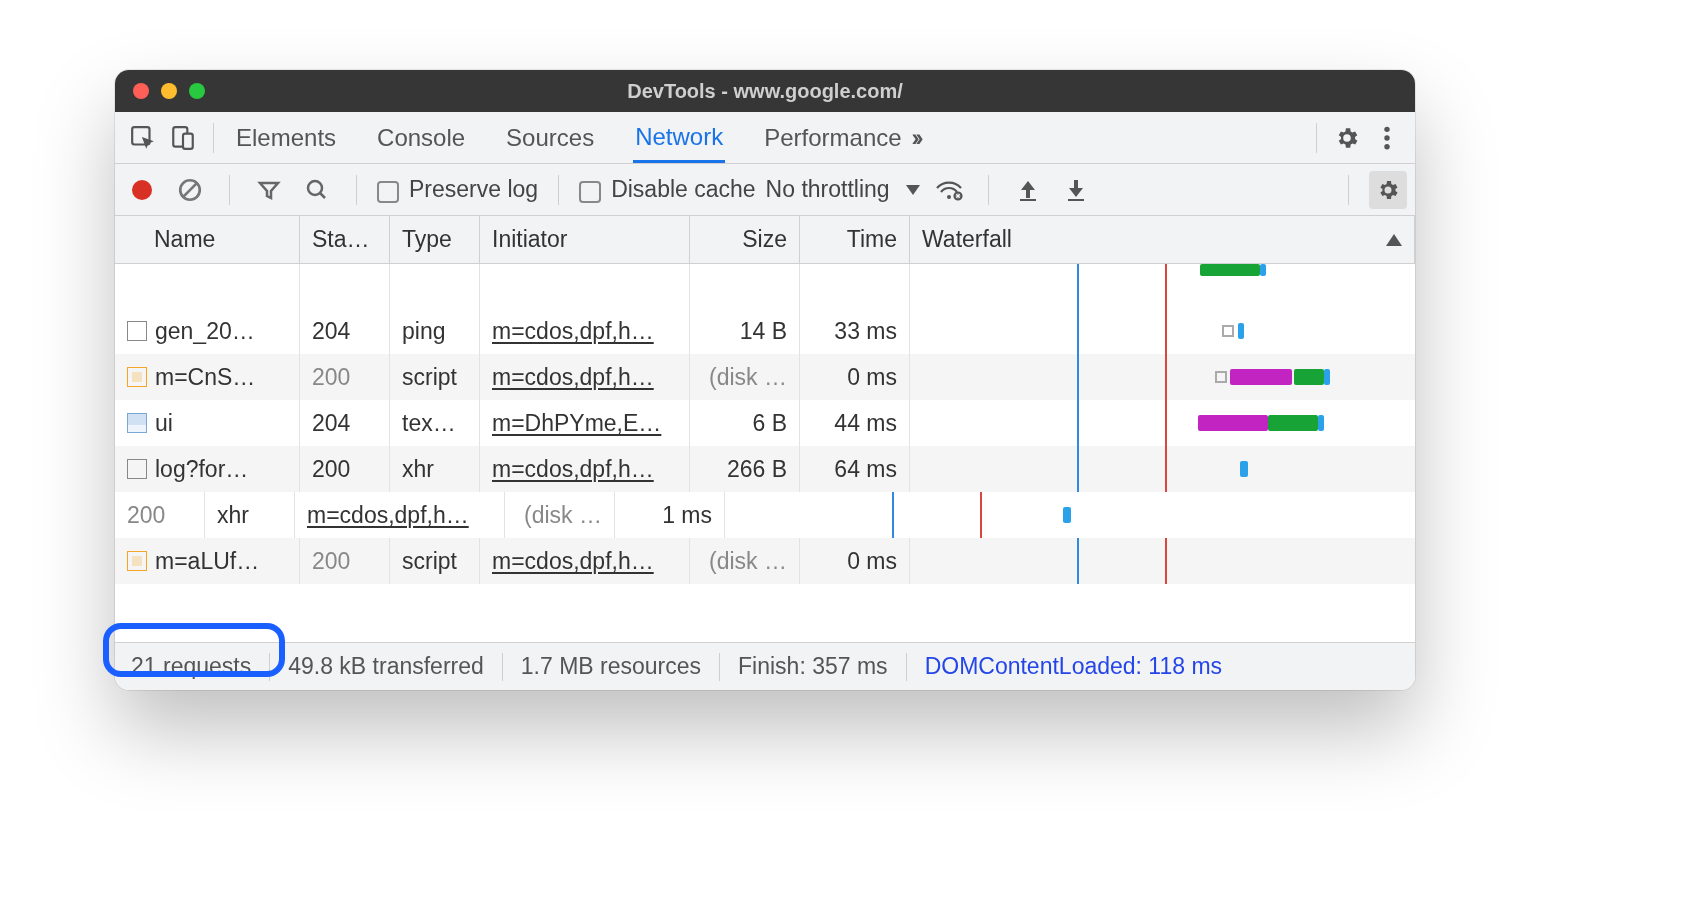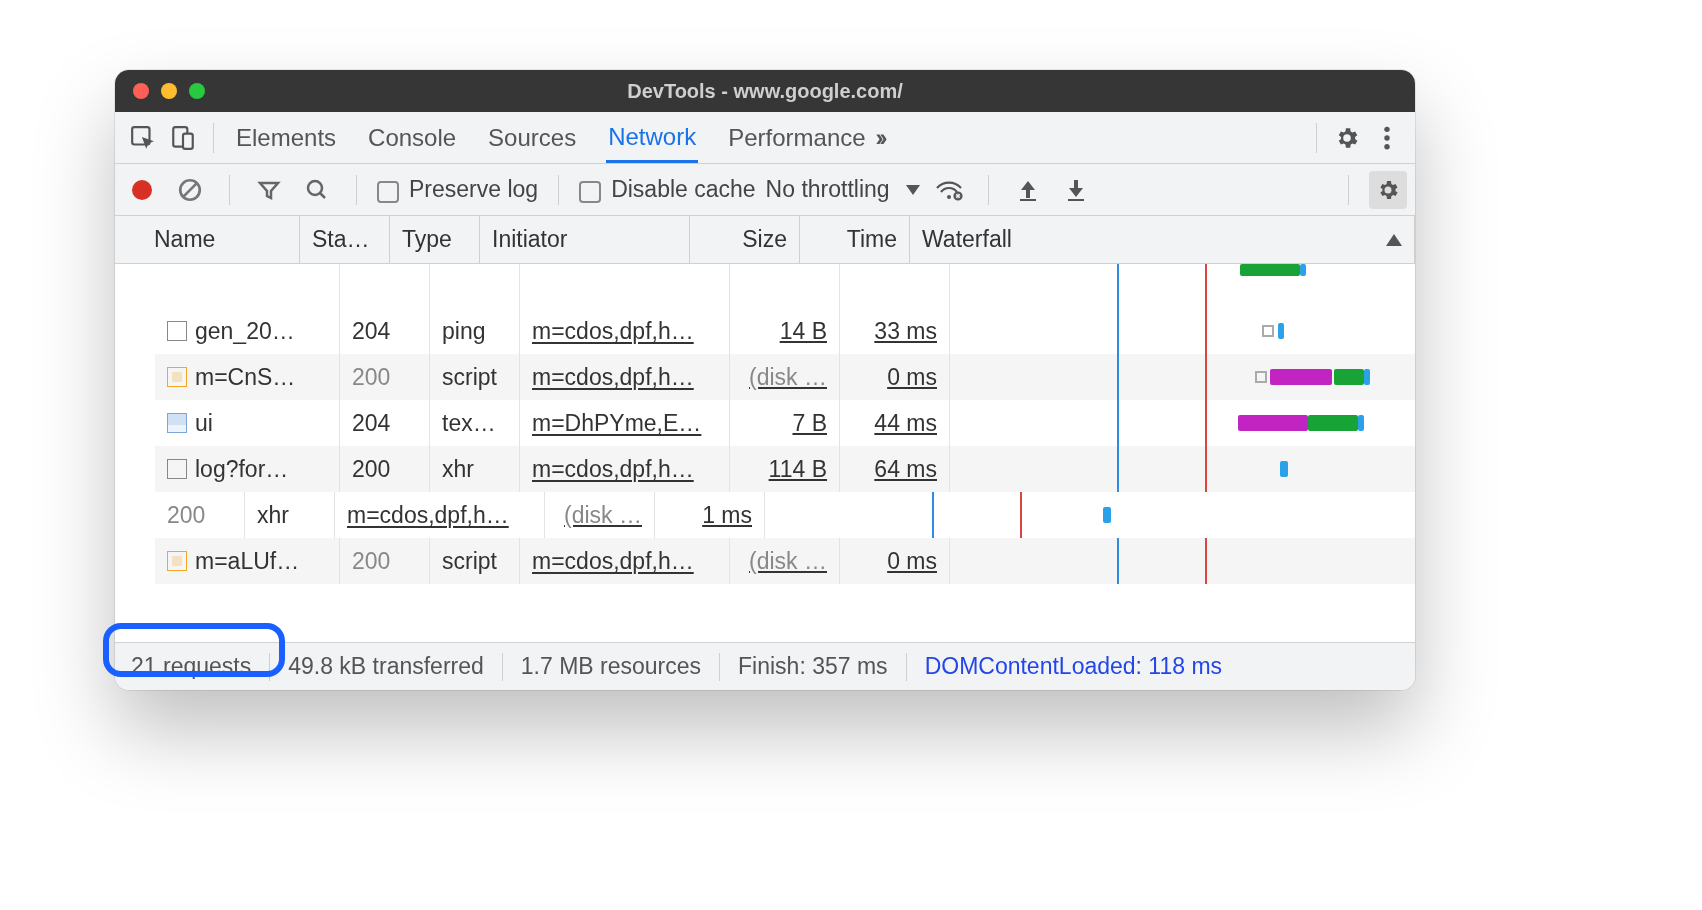--- a/index.html
+++ b/index.html
@@ -67,21 +67,21 @@
     color: #555;
   }
   .tabs-row .iconbtn {
     width: 40px; height: 40px;
     display: flex; align-items: center; justify-content: center;
     color: #555;
   }
   .vsep {
     width: 1px; height: 30px; background: #cfcfcf; margin: 0 10px;
   }
-  .tabs { display: flex; gap: 28px; margin-left: 10px; align-items: center; }
+  .tabs { display: flex; gap: 37px; margin-left: 10px; align-items: center; }
   .tab { padding: 10px 2px 9px; }
   .tab.active { color: #1a73e8; border-bottom: 3px solid #1a73e8; }
   .flex-spacer { flex: 1; }
   .overflow-chevrons { color: #555; font-weight: 900; letter-spacing: -4px; font-size: 24px; padding: 0 8px; }
 
   
   .toolbar {
     display: flex;
     align-items: center;
     height: 52px;
@@ -142,33 +142,33 @@
   .col-wf { flex:1; position:relative; }
   .sort-asc {
     position:absolute; right:12px;
     width:0;height:0;
     border-left:8px solid transparent;
     border-right:8px solid transparent;
     border-bottom:12px solid #555;
   }
 
   
-  .tbody { flex:1; overflow:hidden; position:relative;padding-left:40px; }
+  .tbody { flex:1; overflow:hidden; position:relative; }
   .row {
     display:flex; height: 46px;
     font-size: 23px; color:#333;
     border-bottom: 0;
   }
   .row.stripe { background:#f5f5f5; }
   .cell {
     display:flex; align-items:center; padding:0 12px;
     border-right: 1px solid #e3e3e3;
     overflow:hidden; white-space:nowrap; text-overflow:ellipsis;
   }
-  .cell.col-size, .cell.col-time { justify-content:flex-end;text-decoration:underline; }
+  .cell.col-size, .cell.col-time { justify-content:flex-end; }
   .initiator-text { text-decoration: underline; text-underline-offset: 3px; color:#333; }
   .file-icon {
     width: 20px; height: 20px; border:1.5px solid #888; display:inline-block; margin-right:8px; flex:0 0 auto;
   }
   .file-icon.js { border-color:#f5a623; position:relative; }
   .file-icon.js::after { content:""; position:absolute; inset:4px; background:#f5a623; opacity:.25; }
   .file-icon.img { border-color:#7aa7d8; background:linear-gradient(180deg,#cfe1f3 60%,#eef4fb 60%); }
   .muted { color:#888; }
 
   
@@ -437,21 +437,21 @@
           <div class="cell col-status">
             <span class="">204</span>
           </div>
           <div class="cell col-type">
             <span>tex…</span>
           </div>
           <div class="cell col-init">
             <span class="initiator-text">m=DhPYme,E…</span>
           </div>
           <div class="cell col-size">
-            <span class="">7 B</span>
+            <span class="">6 B</span>
           </div>
           <div class="cell col-time">
             <span>44 ms</span>
           </div>
           <div class="cell col-wf wf" style="border-right: none;">
             <div class="wf-line blue" style="left: 167px;"></div>
             <div class="wf-line red" style="left: 255px;"></div>
             <div class="wf-bar" style="left: 288px; width: 70px; background: rgb(194, 36, 194);"></div>
             <div class="wf-bar" style="left: 358px; width: 50px; background: rgb(23, 163, 54);"></div>
             <div class="wf-bar" style="left: 408px; width: 6px; background: rgb(42, 161, 232);"></div>
@@ -465,21 +465,21 @@
           <div class="cell col-status">
             <span class="">200</span>
           </div>
           <div class="cell col-type">
             <span>xhr</span>
           </div>
           <div class="cell col-init">
             <span class="initiator-text">m=cdos,dpf,h…</span>
           </div>
           <div class="cell col-size">
-            <span class="">114 B</span>
+            <span class="">266 B</span>
           </div>
           <div class="cell col-time">
             <span>64 ms</span>
           </div>
           <div class="cell col-wf wf" style="border-right: none;">
             <div class="wf-line blue" style="left: 167px;"></div>
             <div class="wf-line red" style="left: 255px;"></div>
             <div class="wf-bar" style="left: 330px; width: 8px; background: rgb(42, 161, 232);"></div>
           </div>
         </div>

